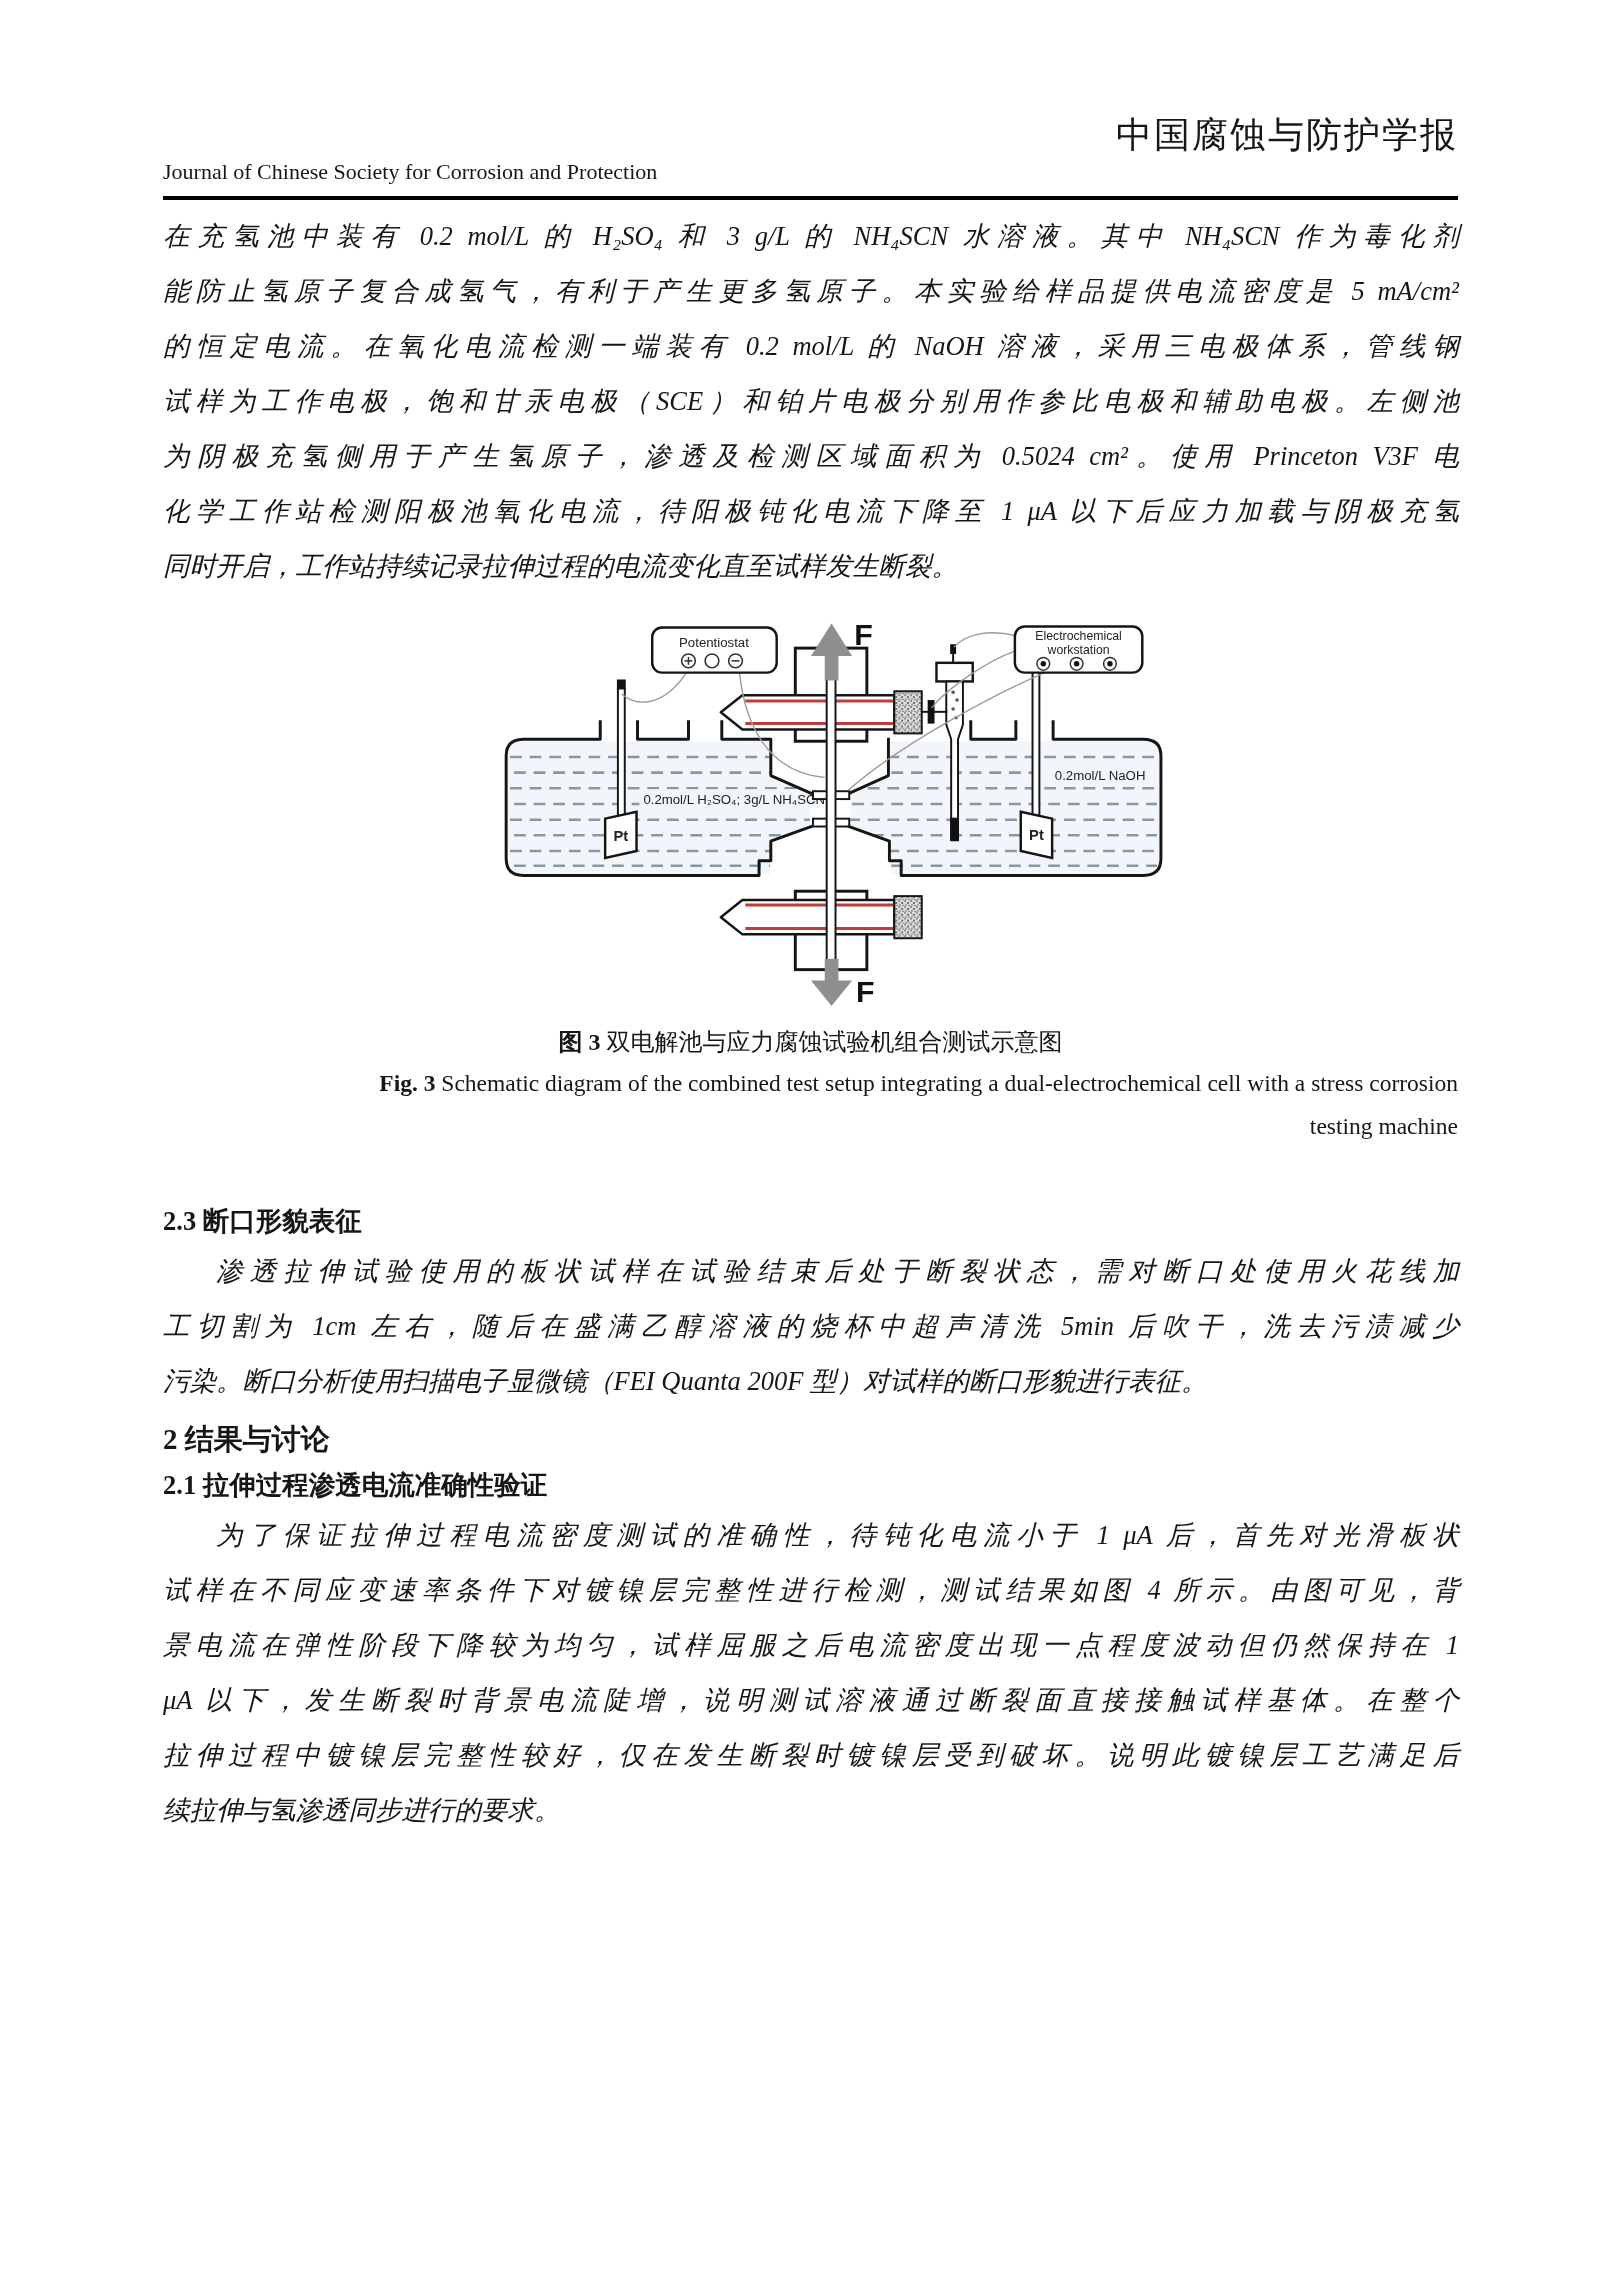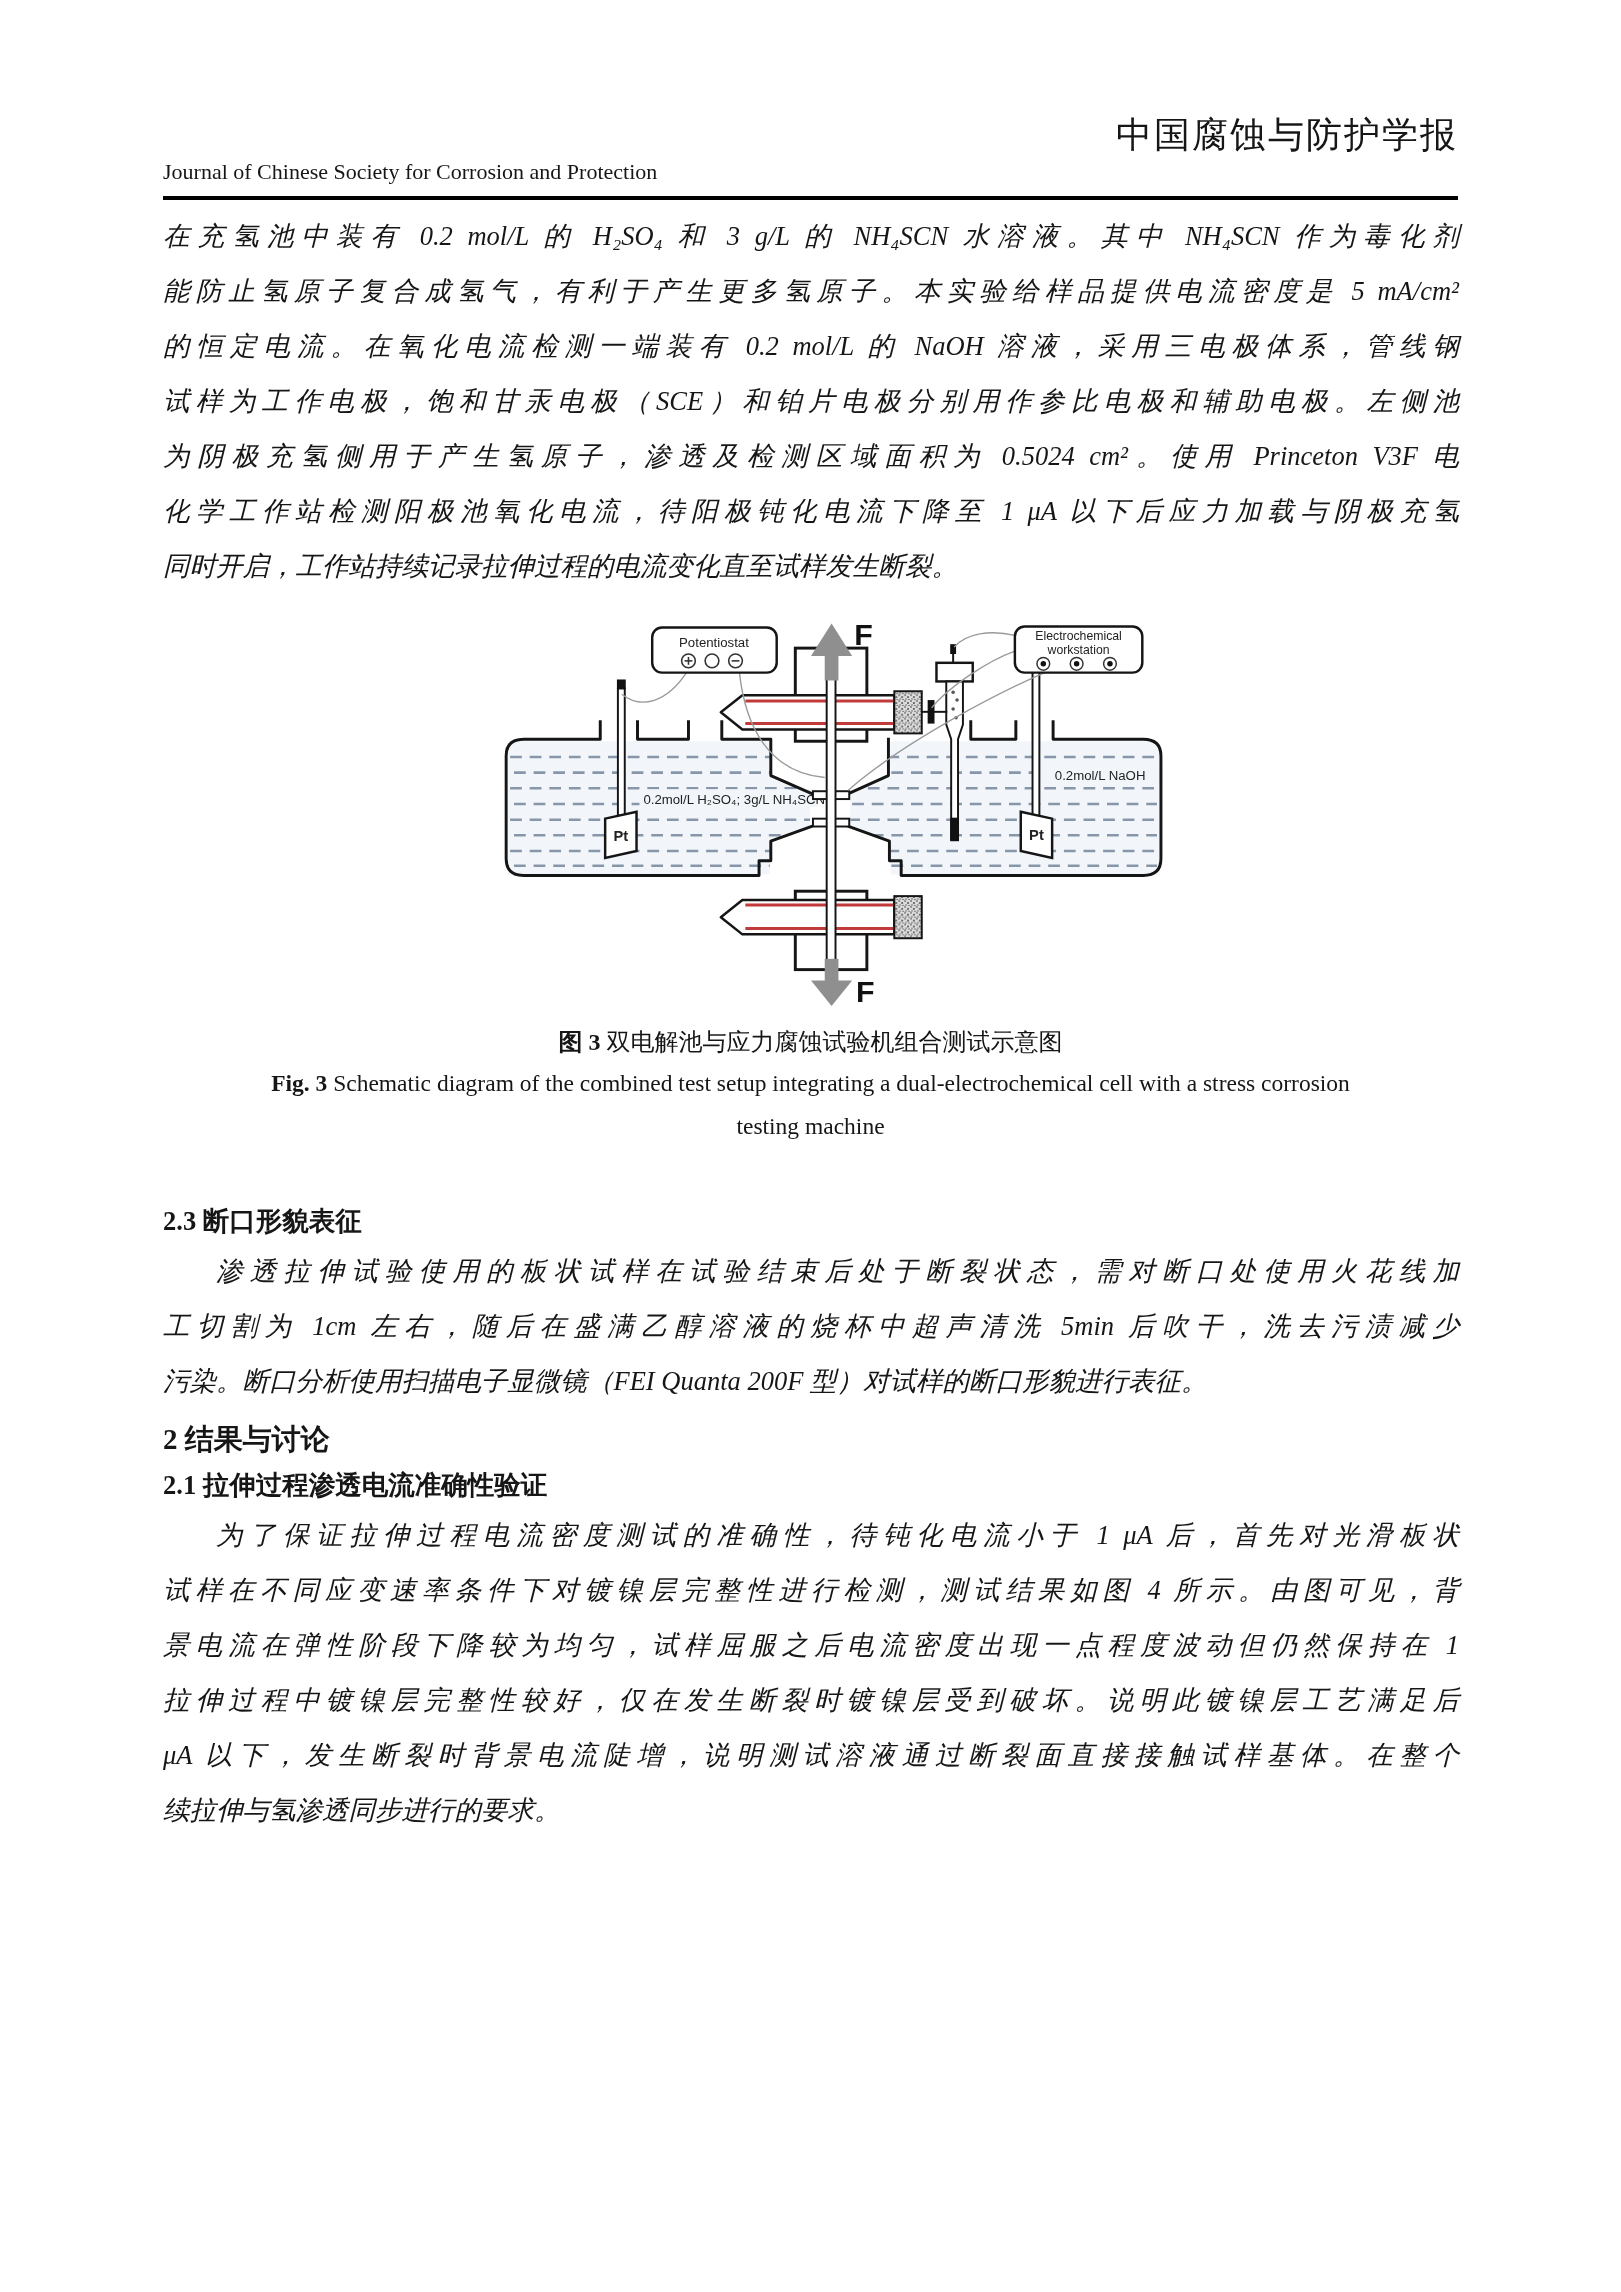--- a/index.html
+++ b/index.html
@@ -15,21 +15,21 @@
   .para{margin-top:8.8px;}
   .jline{
     font-size:26.5px;line-height:55px;width:1296px;
     text-align:justify;text-align-last:justify;white-space:nowrap;font-style:italic;
   }
   .jline.last{text-align-last:left;}
   .jline.indent{text-indent:53px;}
   figure{margin:0;padding:0;}
   .figwrap{width:990px;margin:0 auto;}
   .cap-zh{font-size:24px;line-height:39px;text-align:center;margin-top:8px;}
-  .cap-en{font-size:23.5px;line-height:43px;text-align:center;}
+  .cap-en{font-size:23.5px;line-height:43px;text-align:right;}
   .cap-b{font-weight:bold;}
   h2.s2{font-size:29px;line-height:47px;margin:7.8px 0 0 0;font-weight:bold;}
   h3.s3{font-size:26.5px;line-height:45px;margin:0;font-weight:bold;}
   h3.s3a{margin-top:51px;}
   .fig-sans{font-family:"Liberation Sans","DejaVu Sans",sans-serif;}
 </style>
 </head>
 <body>
 
 <div class="page">
@@ -229,20 +229,20 @@
         <div class="jline">工切割为 1cm 左右，随后在盛满乙醇溶液的烧杯中超声清洗 5min 后吹干，洗去污渍减少</div>
         <div class="jline last">污染。断口分析使用扫描电子显微镜（FEI Quanta 200F 型）对试样的断口形貌进行表征。</div>
       </div>
 
     <h2 class="s2">2 结果与讨论</h2>
     <h3 class="s3">2.1 拉伸过程渗透电流准确性验证</h3>
     <div class="para" style="margin-top:0;">
         <div class="jline indent">为了保证拉伸过程电流密度测试的准确性，待钝化电流小于 1 μA 后，首先对光滑板状</div>
         <div class="jline">试样在不同应变速率条件下对镀镍层完整性进行检测，测试结果如图 4 所示。由图可见，背</div>
         <div class="jline">景电流在弹性阶段下降较为均匀，试样屈服之后电流密度出现一点程度波动但仍然保持在 1</div>
+        <div class="jline">μA 以下，发生断裂时背景电流陡增，说明测试溶液通过断裂面直接接触试样基体。在整个</div>
         <div class="jline">拉伸过程中镀镍层完整性较好，仅在发生断裂时镀镍层受到破坏。说明此镀镍层工艺满足后</div>
-        <div class="jline">μA 以下，发生断裂时背景电流陡增，说明测试溶液通过断裂面直接接触试样基体。在整个</div>
         <div class="jline last">续拉伸与氢渗透同步进行的要求。</div>
       </div>
 
   </main>
 </div>
 
 
 </body></html>

